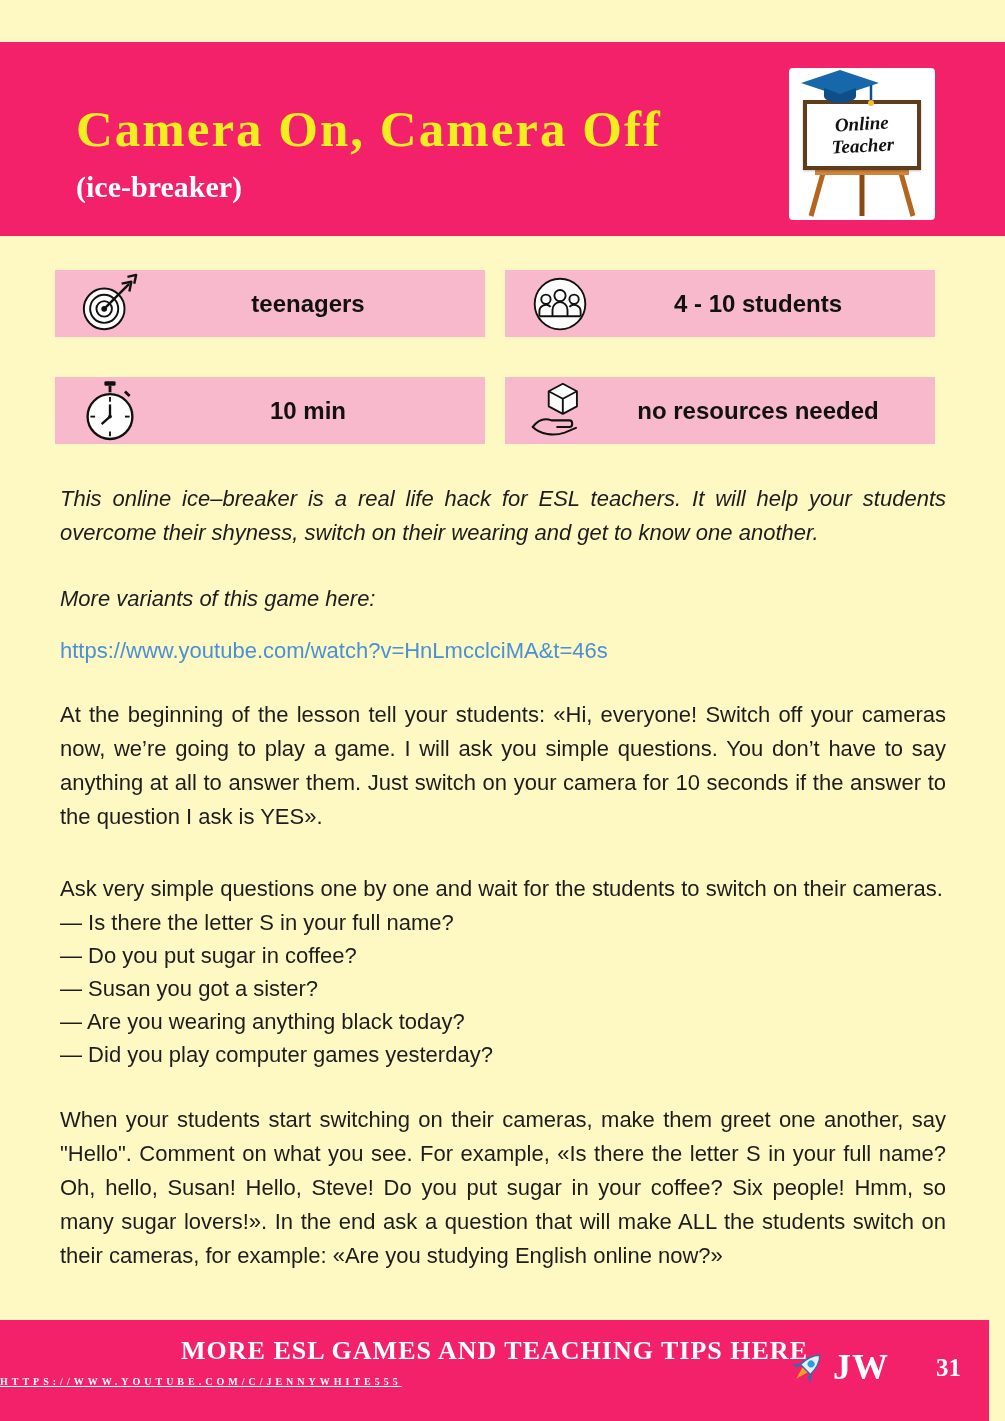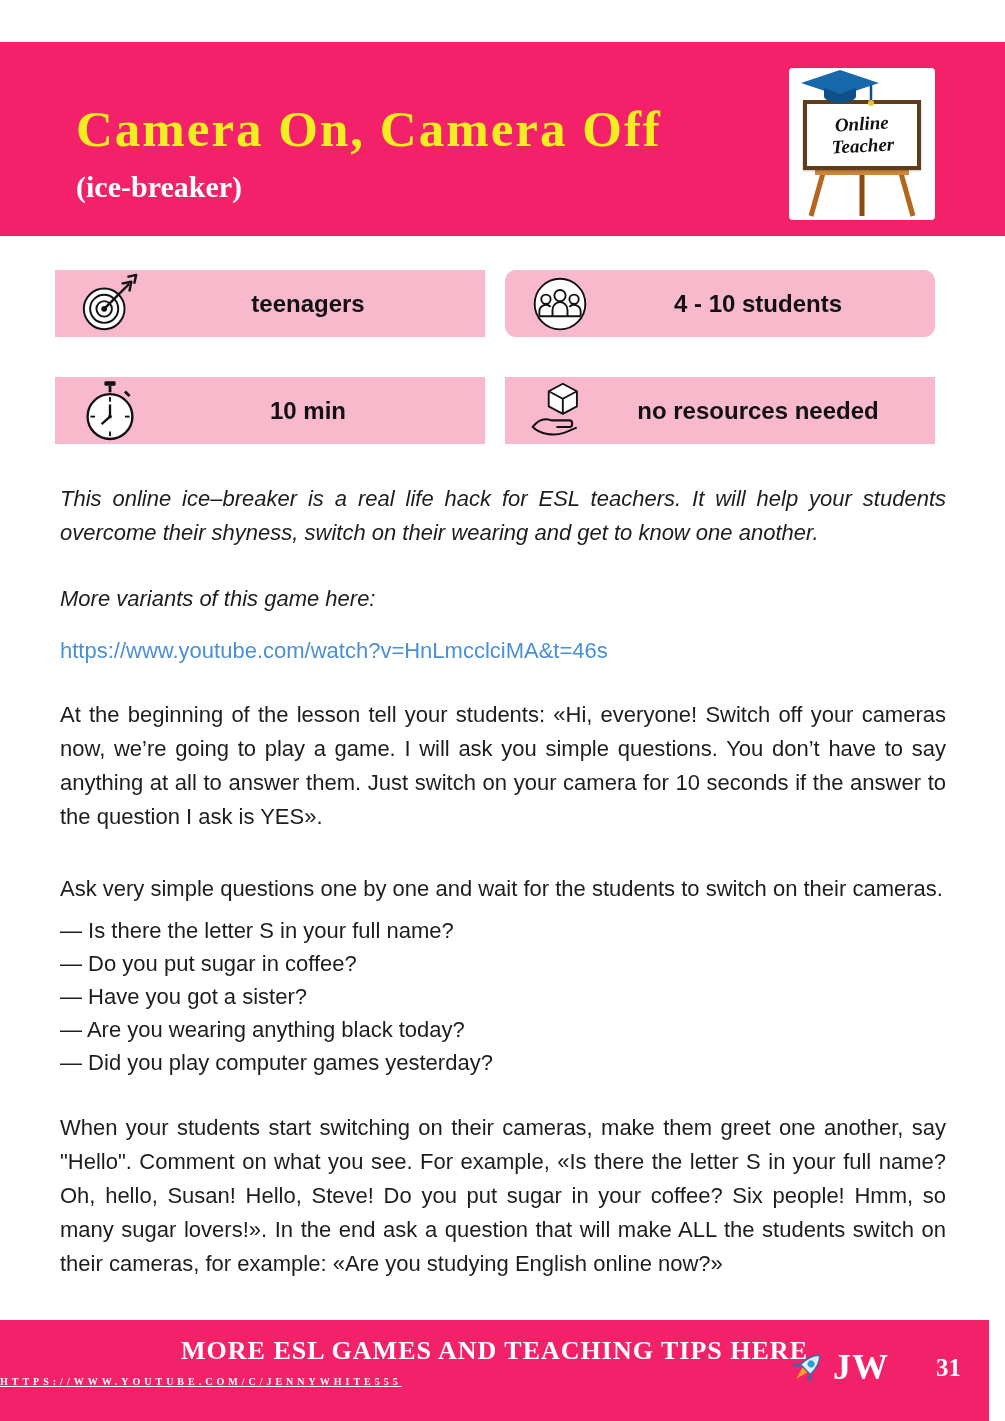--- a/index.html
+++ b/index.html
@@ -2,21 +2,21 @@
 <html><head>
 <meta charset="utf-8">
 <style>
   * { box-sizing: border-box; margin: 0; padding: 0; }
   html,body { background:#e8e8e8; }
   .page {
     position: relative;
     width: 1005px;
     height: 1421px;
     margin: 0 auto;
-    background: #ffffff;
+    background: #fef9c3;
     overflow: hidden;
     font-family: "Liberation Sans", sans-serif;
     color: #1c1c1c;
   }
 
   
   .header-band {
     position: absolute;
     top: 42px; left: 0; right: 0;
     height: 194px;
@@ -84,21 +84,21 @@
   }
   .info-box .info-label {
     flex: 1;
     text-align: center;
     padding-right: 34px;
     font-size: 24px;
     font-weight: bold;
     color: #111;
   }
   #box-teenagers { left: 55px;  top: 270px; }
-  #box-students  { left: 505px; top: 270px; border-radius: 11px; }
+  #box-students  { left: 505px; top: 270px; }
   #box-time      { left: 55px;  top: 377px; }
   #box-resources { left: 505px; top: 377px; justify-content: space-between; }
 
   
   .body-text {
     position: absolute;
     left: 60px; top: 482px;
     width: 886px;
     font-size: 22px;
     line-height: 34px;
@@ -108,21 +108,21 @@
   .intro { font-style: italic; margin-bottom: 32px; }
   .variants-label { font-style: italic; margin-bottom: 18px; }
   .yt-link {
     color: #4A90D6;
     text-decoration: none;
     display: inline-block;
     margin-bottom: 30px;
     cursor: pointer;
   }
   .para1 { margin-bottom: 38px; }
-  .para2 { margin-bottom: 8px; }
+  .para2 { margin-bottom: 0; }
   .question-line { line-height: 33px; }
   .questions { margin-bottom: 32px; }
   .para3 { }
 
   
   .footer-band {
     position: absolute;
     left: 0; right: 16px; bottom: 0;
     height: 101px;
     background: #F2216A;
@@ -266,21 +266,21 @@
     <p class="variants-label">More variants of this game here:</p>
     <a class="yt-link">https://www.youtube.com/watch?v=HnLmcclciMA&amp;t=46s</a>
 
     <p class="para para1">At the beginning of the lesson tell your students: «Hi, everyone! Switch off your cameras now, we’re going to play a game. I will ask you simple questions. You don’t have to say anything at all to answer them. Just switch on your camera for 10 seconds if the answer to the question I ask is YES».</p>
 
     <p class="para para2">Ask very simple questions one by one and wait for the students to switch on their cameras.</p>
 
     <div class="questions">
       <div class="question-line">— Is there the letter S in your full name?</div>
       <div class="question-line">— Do you put sugar in coffee?</div>
-      <div class="question-line">— Have you got a sister?</div>
+      <div class="question-line">— Susan you got a sister?</div>
       <div class="question-line">— Are you wearing anything black today?</div>
       <div class="question-line">— Did you play computer games yesterday?</div>
     </div>
 
     <p class="para para3">When your students start switching on their cameras, make them greet one another, say "Hello". Comment on what you see. For example, «Is there the letter S in your full name? Oh, hello, Susan! Hello, Steve! Do you put sugar in your coffee? Six people! Hmm, so many sugar lovers!». In the end ask a question that will make ALL the students switch on their cameras, for example: «Are you studying English online now?»</p>
   </div>
 
   <div class="footer-band">
     <div class="footer-text">MORE ESL GAMES AND TEACHING TIPS HERE</div>
     <a class="footer-link">HTTPS://WWW.YOUTUBE.COM/C/JENNYWHITE555</a>

